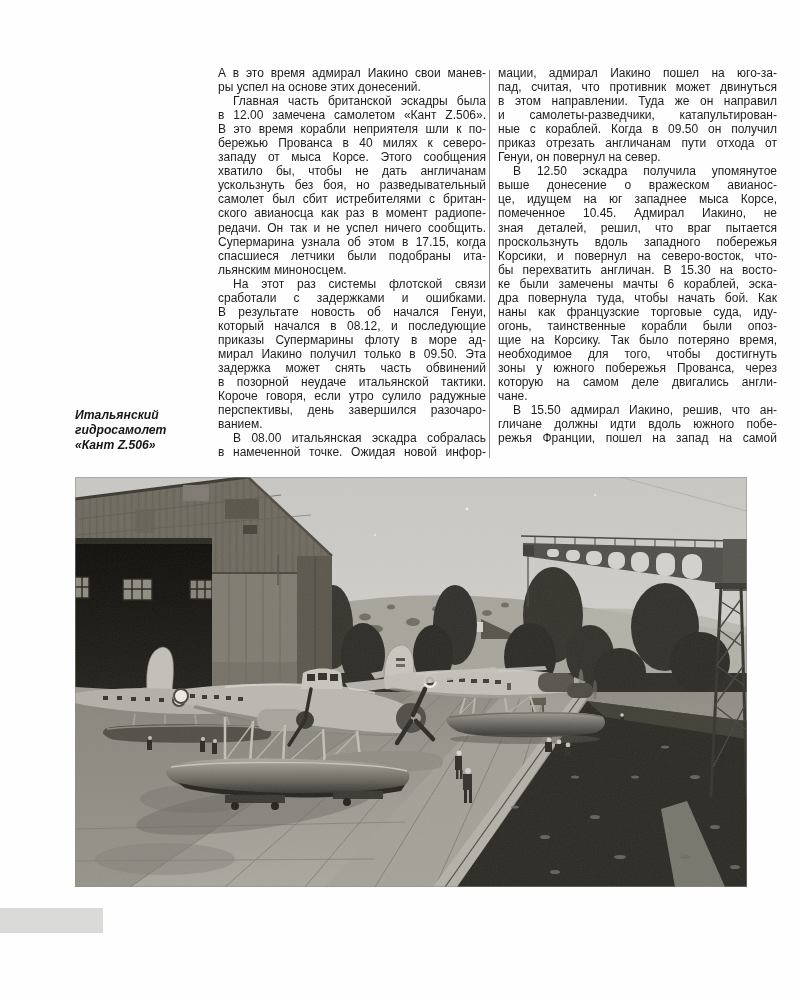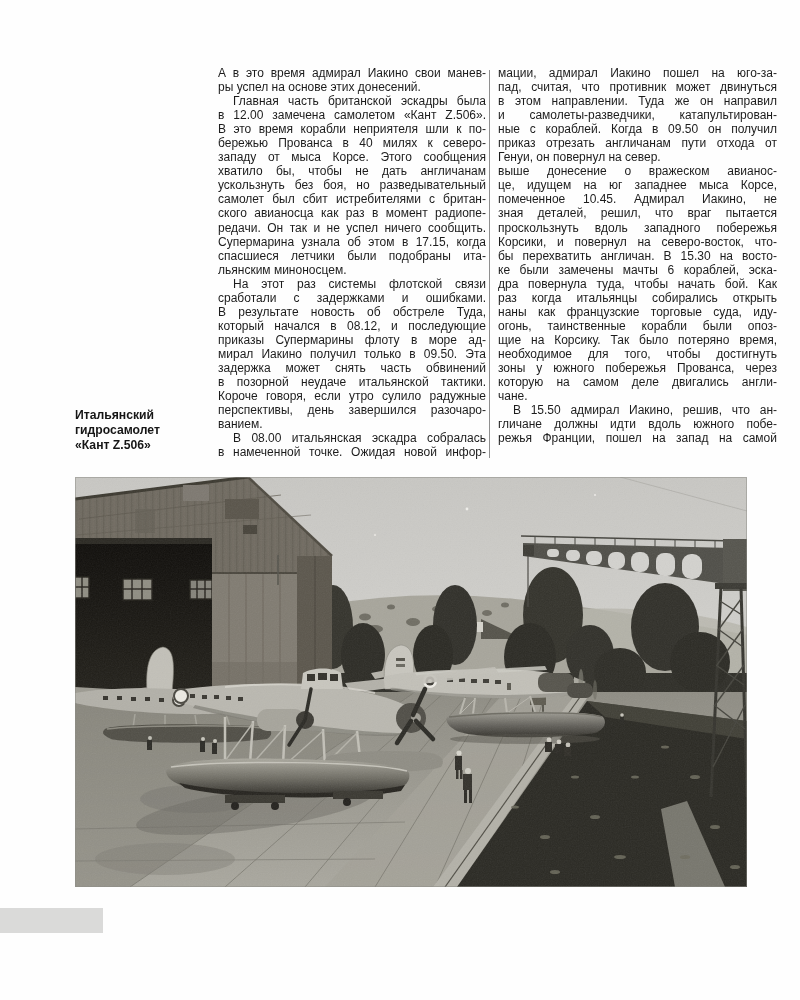--- a/index.html
+++ b/index.html
@@ -3,21 +3,21 @@
 <meta charset="utf-8">
 <style>
   html,body{margin:0;padding:0;background:#ffffff;}
   .page{
     position:relative;width:800px;height:1000px;background:#fefefe;overflow:hidden;
     font-family:"Liberation Sans","DejaVu Sans",sans-serif;color:#1d1d1d;
   }
   
   .caption{
     position:absolute;left:75px;top:408px;width:150px;
-    font-size:12.2px;line-height:15px;font-weight:bold;color:#161616;
+    font-size:12.2px;line-height:15px;font-weight:bold;font-style:italic;color:#161616;
   }
   
   .col{position:absolute;top:66px;font-size:12px;line-height:14.05px;color:#1c1c1c;}
   .col-left{left:218px;width:268px;}
   .col-right{left:498px;width:279px;}
   .divider{position:absolute;left:489px;top:70px;width:1px;height:388px;background:#8f8f8f;}
   .tline{text-align:justify;text-align-last:justify;white-space:normal;}
   .tline.last{text-align-last:left;}
   .tline.indent{text-indent:15px;}
   
@@ -51,21 +51,21 @@
       <div class="tline">хватило бы, чтобы не дать англичанам</div>
       <div class="tline">ускользнуть без боя, но разведывательный</div>
       <div class="tline">самолет был сбит истребителями с британ-</div>
       <div class="tline">ского авианосца как раз в момент радиопе-</div>
       <div class="tline">редачи. Он так и не успел ничего сообщить.</div>
       <div class="tline">Супермарина узнала об этом в 17.15, когда</div>
       <div class="tline">спасшиеся летчики были подобраны ита-</div>
       <div class="tline last">льянским миноносцем.</div>
       <div class="tline indent">На этот раз системы флотской связи</div>
       <div class="tline">сработали с задержками и ошибками.</div>
-      <div class="tline">В результате новость об обстреле Туда,</div>
+      <div class="tline">В результате новость об начался Генуи,</div>
       <div class="tline">который начался в 08.12, и последующие</div>
       <div class="tline">приказы Супермарины флоту в море ад-</div>
       <div class="tline">мирал Иакино получил только в 09.50. Эта</div>
       <div class="tline">задержка может снять часть обвинений</div>
       <div class="tline">в позорной неудаче итальянской тактики.</div>
       <div class="tline">Короче говоря, если утро сулило радужные</div>
       <div class="tline">перспективы, день завершился разочаро-</div>
       <div class="tline last">ванием.</div>
       <div class="tline indent">В 08.00 итальянская эскадра собралась</div>
       <div class="tline">в намеченной точке. Ожидая новой инфор-</div>
@@ -74,30 +74,30 @@
   <div class="divider"></div>
 
   <div class="col col-right">
       <div class="tline">мации, адмирал Иакино пошел на юго-за-</div>
       <div class="tline">пад, считая, что противник может двинуться</div>
       <div class="tline">в этом направлении. Туда же он направил</div>
       <div class="tline">и самолеты-разведчики, катапультирован-</div>
       <div class="tline">ные с кораблей. Когда в 09.50 он получил</div>
       <div class="tline">приказ отрезать англичанам пути отхода от</div>
       <div class="tline last">Генуи, он повернул на север.</div>
+      <div class="tline indent">В 12.50 эскадра получила упомянутое</div>
       <div class="tline">выше донесение о вражеском авианос-</div>
       <div class="tline">це, идущем на юг западнее мыса Корсе,</div>
       <div class="tline">помеченное 10.45. Адмирал Иакино, не</div>
       <div class="tline">зная деталей, решил, что враг пытается</div>
       <div class="tline">проскользнуть вдоль западного побережья</div>
       <div class="tline">Корсики, и повернул на северо-восток, что-</div>
       <div class="tline">бы перехватить англичан. В 15.30 на восто-</div>
       <div class="tline">ке были замечены мачты 6 кораблей, эска-</div>
       <div class="tline">дра повернула туда, чтобы начать бой. Как</div>
-      <div class="tline">раз когда итальянцы собирались открыть</div>
       <div class="tline">наны как французские торговые суда, иду-</div>
       <div class="tline">огонь, таинственные корабли были опоз-</div>
       <div class="tline">щие на Корсику. Так было потеряно время,</div>
       <div class="tline">необходимое для того, чтобы достигнуть</div>
       <div class="tline">зоны у южного побережья Прованса, через</div>
       <div class="tline">которую на самом деле двигались англи-</div>
       <div class="tline last">чане.</div>
       <div class="tline indent">В 15.50 адмирал Иакино, решив, что ан-</div>
       <div class="tline">гличане должны идти вдоль южного побе-</div>
       <div class="tline">режья Франции, пошел на запад на самой</div>

